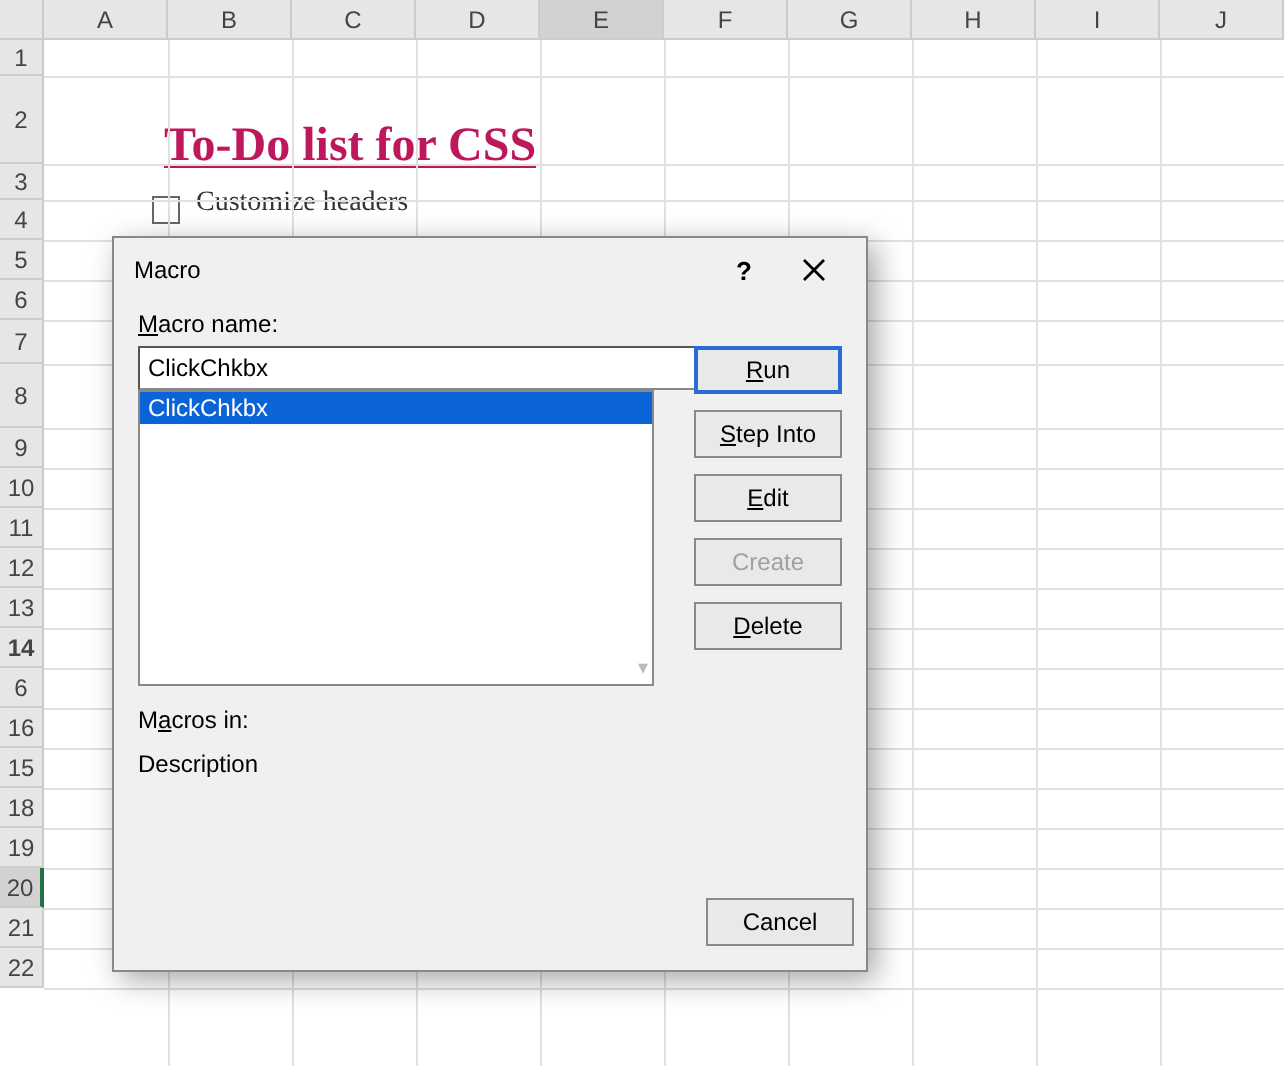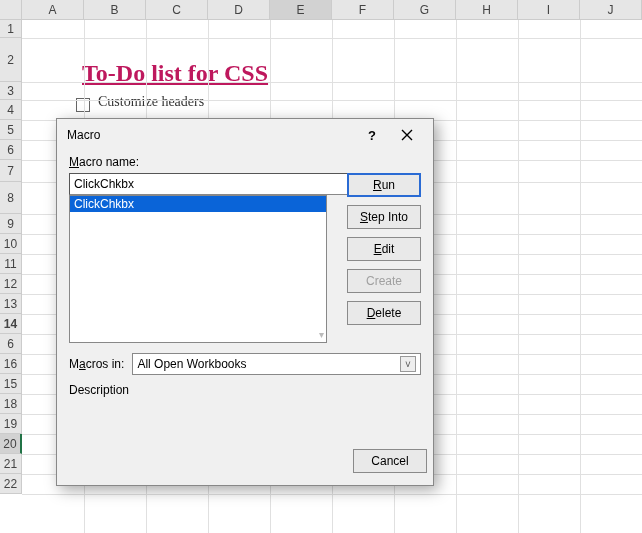--- a/index.html
+++ b/index.html
@@ -158,24 +158,20 @@
         </span>
       </div>
     </div>
     <div class="listbox" id="macroList" style="margin-top:0px;">
       <div class="item sel">ClickChkbx</div>
         <div class="scroll-hint">▾</div>
     </div>
 
     <div class="macros-in">
       <span class="lbl">M<span class="mnemonic">a</span>cros in:</span>
-      <div class="combo">
-        <span>All Open Workbooks</span>
-        <span class="arrow">˅</span>
-      </div>
     </div>
     <div class="lbl" style="margin-top:8px;">Description</div>
     <div class="desc-area"></div>
   </div>
 
   <div class="btn-col">
     <div class="btn default">
         <span><span class="mnemonic">R</span>un</span>
       </div>
     <div class="btn">

